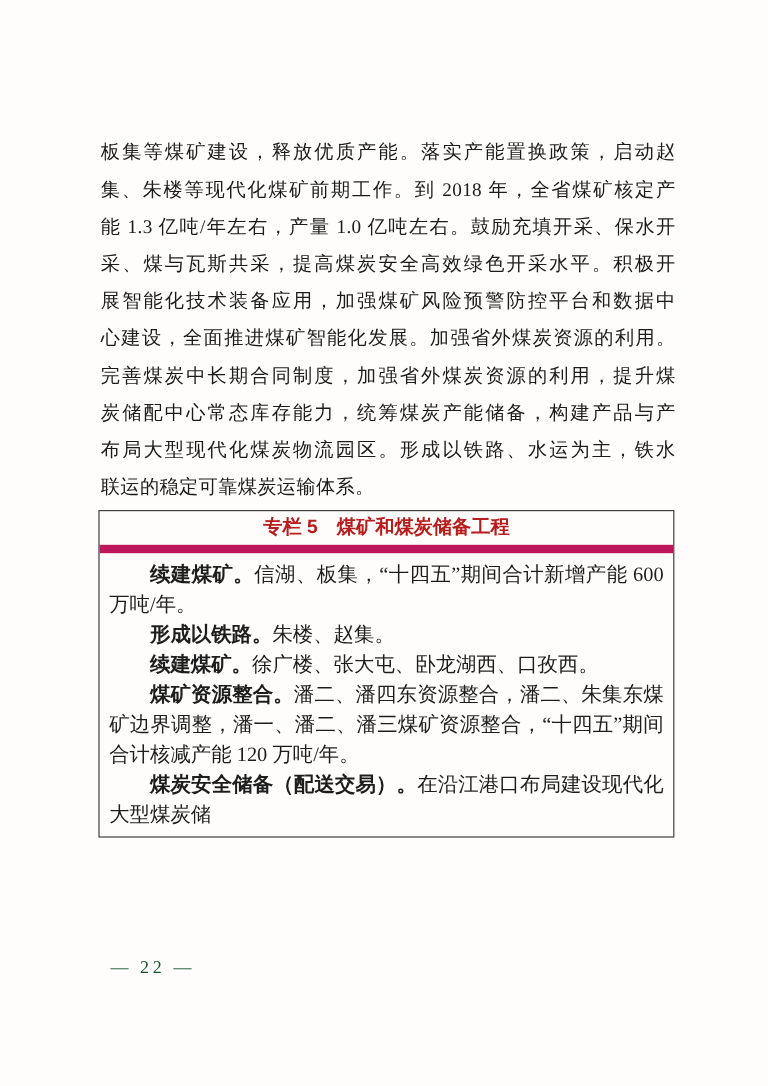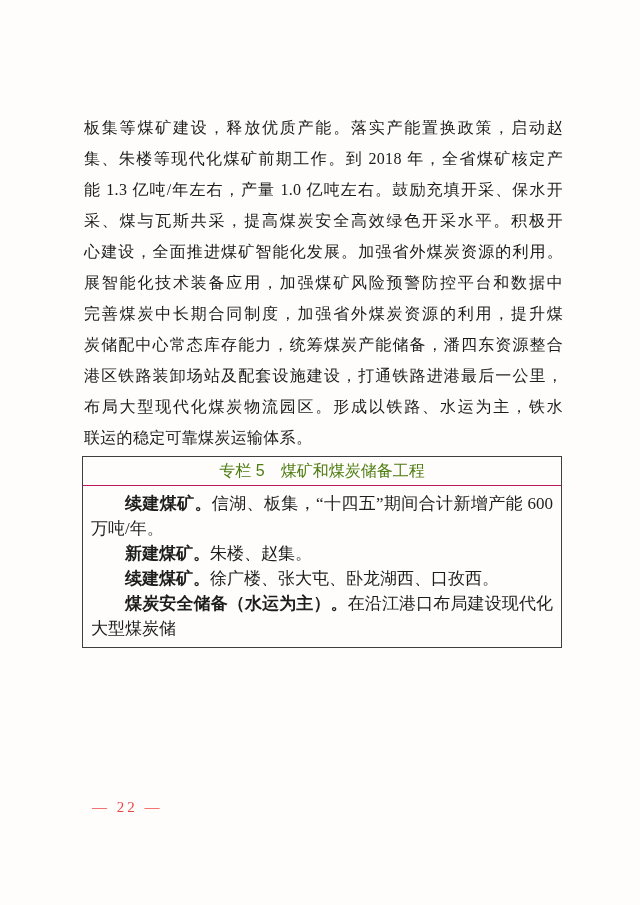--- a/index.html
+++ b/index.html
@@ -42,26 +42,26 @@
   }
   .box {
     margin-top: 3px;
     margin-left: -2px;
     width: 478px;
     border: 1px solid #3f3f3f;
     background: transparent;
   }
   .box-title {
     font-family: "Liberation Sans", "DejaVu Sans", sans-serif;
-    font-weight: normal;
+    font-weight: bold;
     text-align: center;
     font-size: 16px;
     line-height: 28px;
-    border-bottom: 1px solid #be185d;
-    color: #4d7c0f;
+    border-bottom: 7px solid #be185d;
+    color: #b91c1c;
   }
   .box-body {
     padding: 5px 8px 6px 8px;
   }
   .box-item {
     margin: 0;
     font-size: 17px;
     line-height: 25px;
     text-align: justify;
     text-indent: 2em;
@@ -70,51 +70,51 @@
   .box-label {
     font-weight: bold;
     font-family: "Liberation Sans", "DejaVu Sans", sans-serif;
   }
   .pageno {
     position: absolute;
     left: 92px;
     top: 799px;
     font-size: 15px;
     letter-spacing: 3px;
-    color: #ef4444;
+    color: #14532d;
   }
 </style>
 </head>
 <body>
 
 <div class="page">
 
   <div class="content">
 
     <div class="body-para">
       <div class="bline">板集等煤矿建设，释放优质产能。落实产能置换政策，启动赵</div>
       <div class="bline">集、朱楼等现代化煤矿前期工作。到 2018 年，全省煤矿核定产</div>
       <div class="bline">能 1.3 亿吨/年左右，产量 1.0 亿吨左右。鼓励充填开采、保水开</div>
       <div class="bline">采、煤与瓦斯共采，提高煤炭安全高效绿色开采水平。积极开</div>
+      <div class="bline">展智能化技术装备应用，加强煤矿风险预警防控平台和数据中</div>
       <div class="bline">心建设，全面推进煤矿智能化发展。加强省外煤炭资源的利用。</div>
-      <div class="bline">展智能化技术装备应用，加强煤矿风险预警防控平台和数据中</div>
       <div class="bline">完善煤炭中长期合同制度，加强省外煤炭资源的利用，提升煤</div>
-      <div class="bline">炭储配中心常态库存能力，统筹煤炭产能储备，潘四东资源整合</div>
-      <div class="bline">港区铁路装卸场站及配套设施建设，打通铁路进港最后一公里，</div>
+      <div class="bline">炭储配中心常态库存能力，统筹煤炭产能储备，构建产品与产</div>
       <div class="bline">布局大型现代化煤炭物流园区。形成以铁路、水运为主，铁水</div>
       <div class="bline last">联运的稳定可靠煤炭运输体系。</div>
     </div>
 
     <div class="box">
       <div class="box-title">专栏 5　煤矿和煤炭储备工程</div>
       <div class="box-body">
         <p class="box-item"><span class="box-label">续建煤矿。</span><span>信湖、板集，“十四五”期间合计新增产能 600 万吨/年。</span></p>
-        <p class="box-item"><span class="box-label">新建煤矿。</span><span>朱楼、赵集。</span></p>
+        <p class="box-item"><span class="box-label">形成以铁路。</span><span>朱楼、赵集。</span></p>
         <p class="box-item"><span class="box-label">续建煤矿。</span><span>徐广楼、张大屯、卧龙湖西、口孜西。</span></p>
-        <p class="box-item"><span class="box-label">煤炭安全储备（水运为主）。</span><span>在沿江港口布局建设现代化大型煤炭储</span></p>
+        <p class="box-item"><span class="box-label">煤矿资源整合。</span><span>潘二、潘四东资源整合，潘二、朱集东煤矿边界调整，潘一、潘二、潘三煤矿资源整合，“十四五”期间合计核减产能 120 万吨/年。</span></p>
+        <p class="box-item"><span class="box-label">煤炭安全储备（配送交易）。</span><span>在沿江港口布局建设现代化大型煤炭储</span></p>
       </div>
     </div>
 
   </div>
 
   <div class="pageno">— 22 —</div>
 
 </div>
 
 </body></html>

